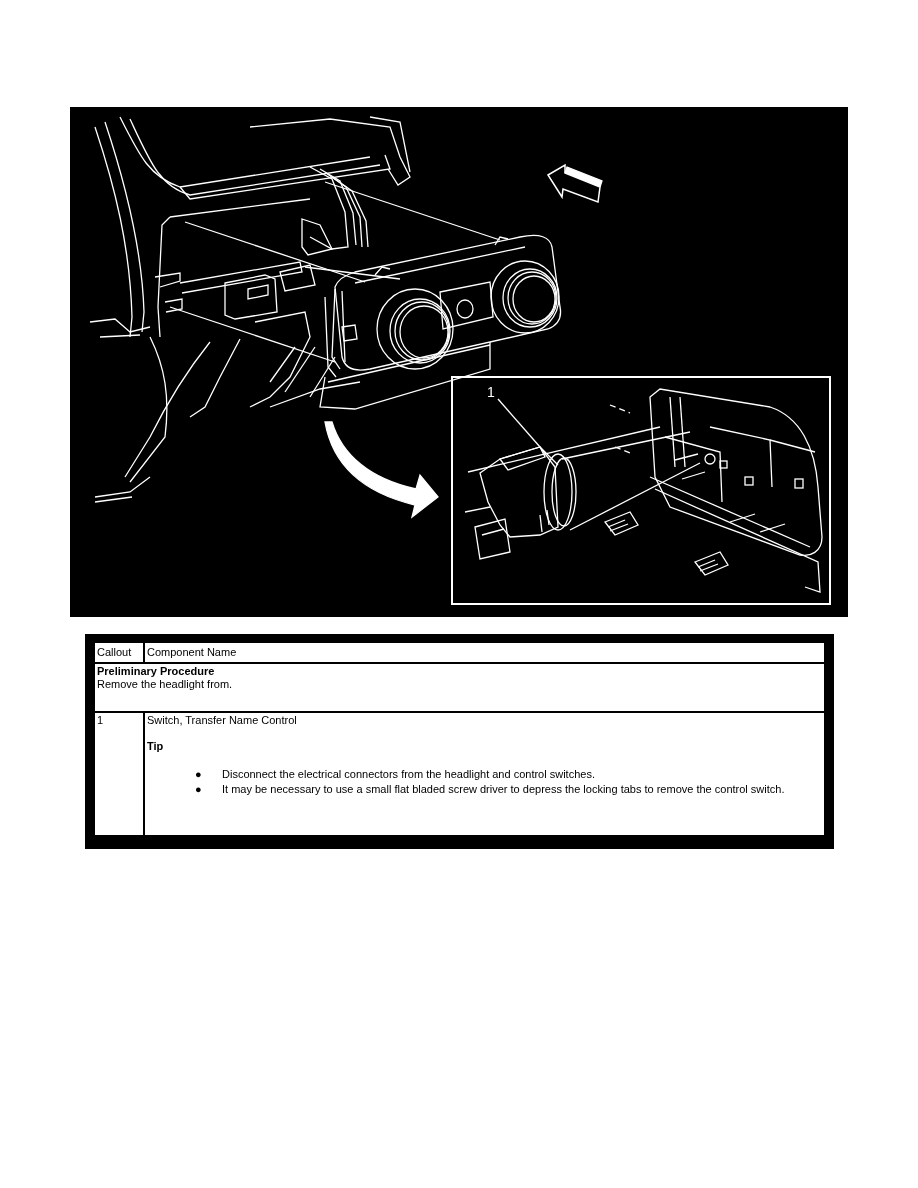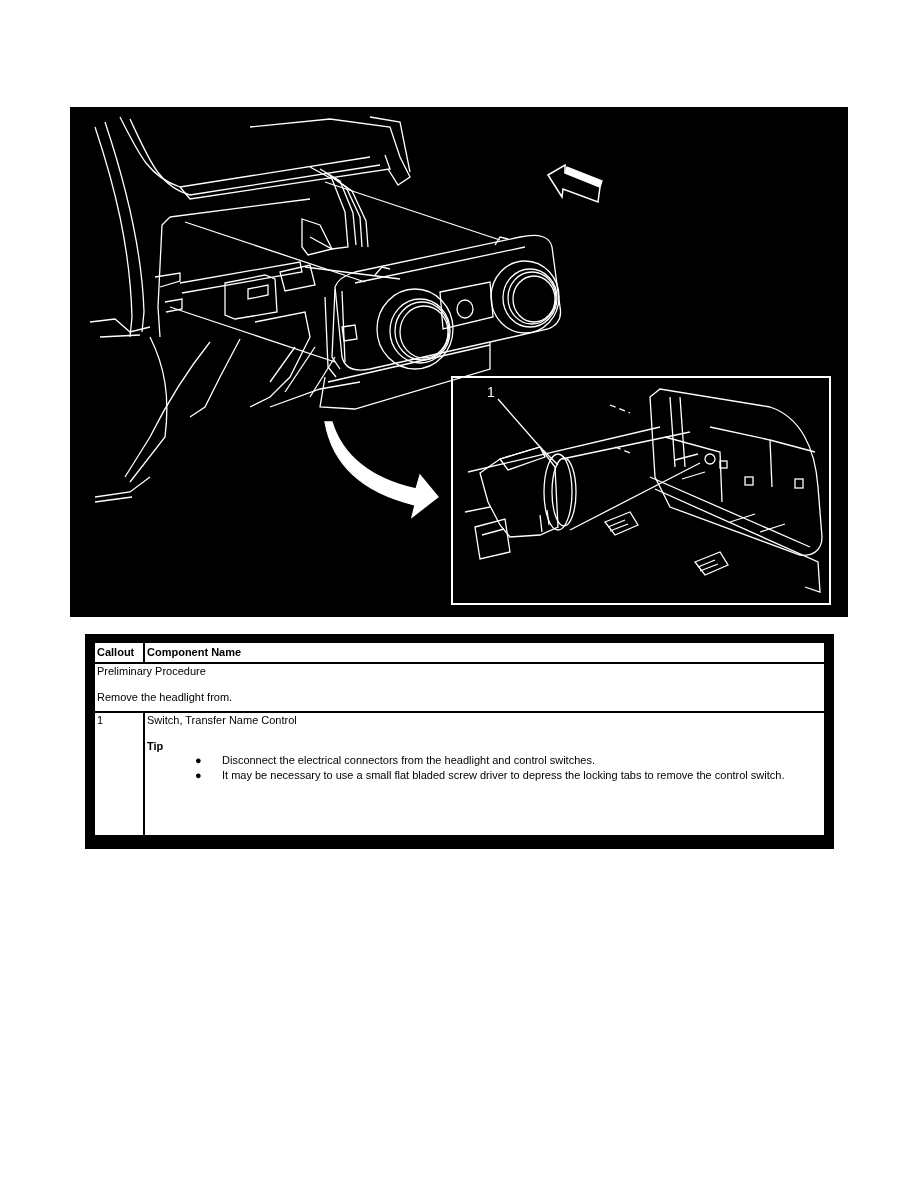--- a/index.html
+++ b/index.html
@@ -4,27 +4,27 @@
 <style>
   html, body { margin: 0; padding: 0; background: #ffffff; }
   body { width: 918px; height: 1188px; position: relative; overflow: hidden;
          font-family: "Liberation Sans", sans-serif; color: #000; }
   .figure { position: absolute; left: 70px; top: 107px; width: 778px; height: 510px; background: #000; }
   .figure svg { position: absolute; left: 0; top: 0; width: 778px; height: 510px; }
   .callout-label { position: absolute; font-size: 14px; color: #fff; font-family: "Liberation Sans", sans-serif; }
   .tbl-frame { position: absolute; left: 85px; top: 634px; width: 749px; height: 215px; background: #000; }
   table.parts { position: absolute; left: 8px; top: 7px; width: 733px; border-collapse: collapse; background: #000; }
   table.parts td, table.parts th { background: #fff; border: 2px solid #000; font-size: 11px; line-height: 13px; vertical-align: top; padding: 1px 2px; text-align: left; }
-  table.parts th { font-weight: bold; height: 17px; vertical-align: middle; }
+  table.parts th { font-weight: normal; height: 17px; vertical-align: middle; }
   th.c-head { width: 44px; }
   th.n-head { text-align: center; margin-left: 48px; }
   td.prelim { height: 45px; }
-  td.prelim .bold { font-weight: normal; display: block; margin-bottom: 13px; }
+  td.prelim .bold { font-weight: bold; display: block; }
   td.num { text-align: center; vertical-align: middle; width: 44px; height: 120px; }
-  td.detail .tip { font-weight: bold; display: block; margin-top: 13px; }
+  td.detail .tip { font-weight: bold; display: block; margin-top: 13px; margin-bottom: 14px; }
   td.detail ul { margin: 0; padding: 0 0 0 48px; list-style: none; }
   td.detail li { position: relative; padding-left: 27px; line-height: 15px; }
   td.detail li .bullet { position: absolute; left: 0; top: 0; }
 </style>
 </head>
 <body>
 
 <div class="figure">
   <svg viewBox="0 0 778 510" fill="none" stroke="#ffffff" stroke-width="1.3">
 

